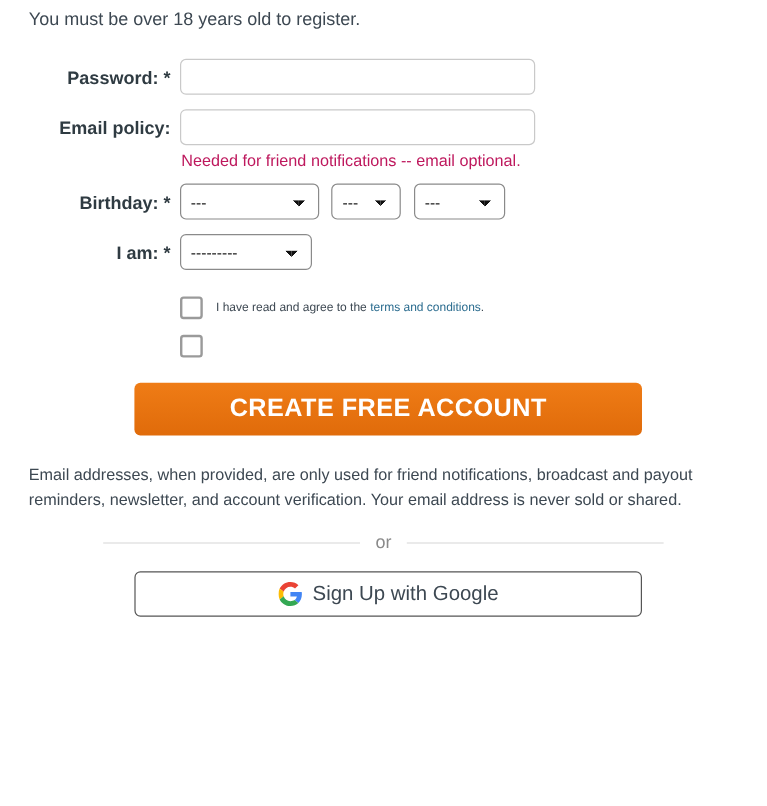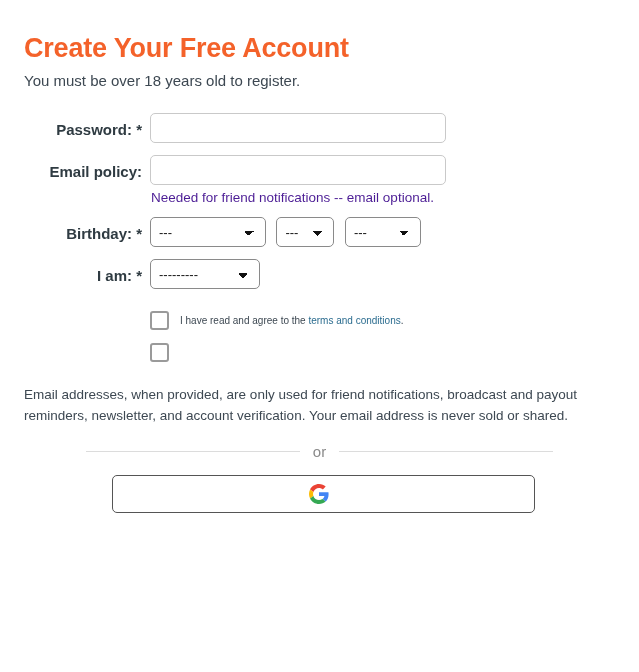--- a/index.html
+++ b/index.html
@@ -63,21 +63,21 @@
     border-radius: 5px;
     background: #ffffff;
     padding: 4px 8px;
     font-family: "Liberation Sans", sans-serif;
     font-size: 14px;
     color: #3d4852;
     outline: none;
   }
   .help-text {
     font-size: 13.5px;
-    color: #4c1d95;
+    color: #be185d;
     margin: 5px 0 0 1px;
   }
   .select {
     height: 30px;
     box-sizing: border-box;
     border: 1px solid #8a8a8a;
     border-radius: 5px;
     background: #ffffff;
     font-family: "Liberation Sans", sans-serif;
     font-size: 13px;
@@ -192,21 +192,20 @@
   .google-text {
     font-size: 17px;
     color: #3d4852;
   }
 </style>
 </head>
 <body>
 
 <div class="page">
 
-  <h1 class="heading">Create Your Free Account</h1>
   <p class="subheading">You must be over 18 years old to register.</p>
 
   <div class="form">
 
 
     <div class="row">
       <div class="label-col">Password: *</div>
       <div class="field-col">
         <input class="text-input" type="password" value="" style="">
       </div>
@@ -248,20 +247,23 @@
       <div class="checkbox"></div>
       <div class="checkbox-label">
         <span>I have read and agree to the </span><a class="link" href="#">terms and conditions</a><span>.</span>
       </div>
     </div>
 
     <div class="checkbox-row">
       <div class="checkbox"></div>
     </div>
 
+    <div class="submit-wrap">
+      <button class="submit-button">CREATE FREE ACCOUNT</button>
+    </div>
 
   </div>
 
   <p class="disclaimer">Email addresses, when provided, are only used for friend notifications, broadcast and payout reminders, newsletter, and account verification. Your email address is never sold or shared.</p>
 
   <div class="divider">
     <div class="divider-line"></div>
     <div class="divider-text">or</div>
     <div class="divider-line"></div>
   </div>
@@ -269,16 +271,17 @@
   <div class="google-wrap">
     <button class="google-button">
       <span class="google-icon">
         <svg viewBox="0 0 48 48" width="20" height="20" aria-hidden="true">
           <path fill="#EA4335" d="M24 9.5c3.54 0 6.71 1.22 9.21 3.6l6.85-6.85C35.9 2.38 30.47 0 24 0 14.62 0 6.51 5.38 2.56 13.22l7.98 6.19C12.43 13.72 17.74 9.5 24 9.5z"></path>
           <path fill="#4285F4" d="M46.98 24.55c0-1.57-.15-3.09-.38-4.55H24v9.02h12.94c-.58 2.96-2.26 5.48-4.78 7.18l7.73 6c4.51-4.18 7.09-10.36 7.09-17.65z"></path>
           <path fill="#FBBC05" d="M10.53 28.59c-.48-1.45-.76-2.99-.76-4.59s.27-3.14.76-4.59l-7.98-6.19C.92 16.46 0 20.12 0 24s.92 7.54 2.56 10.78l7.97-6.19z"></path>
           <path fill="#34A853" d="M24 48c6.48 0 11.93-2.13 15.89-5.81l-7.73-6c-2.15 1.45-4.92 2.3-8.16 2.3-6.26 0-11.57-4.22-13.47-9.91l-7.98 6.19C6.51 42.62 14.62 48 24 48z"></path>
         </svg>
       </span>
+      <span class="google-text">Sign Up with Google</span>
     </button>
   </div>
 
 </div>
 
 </body></html>

